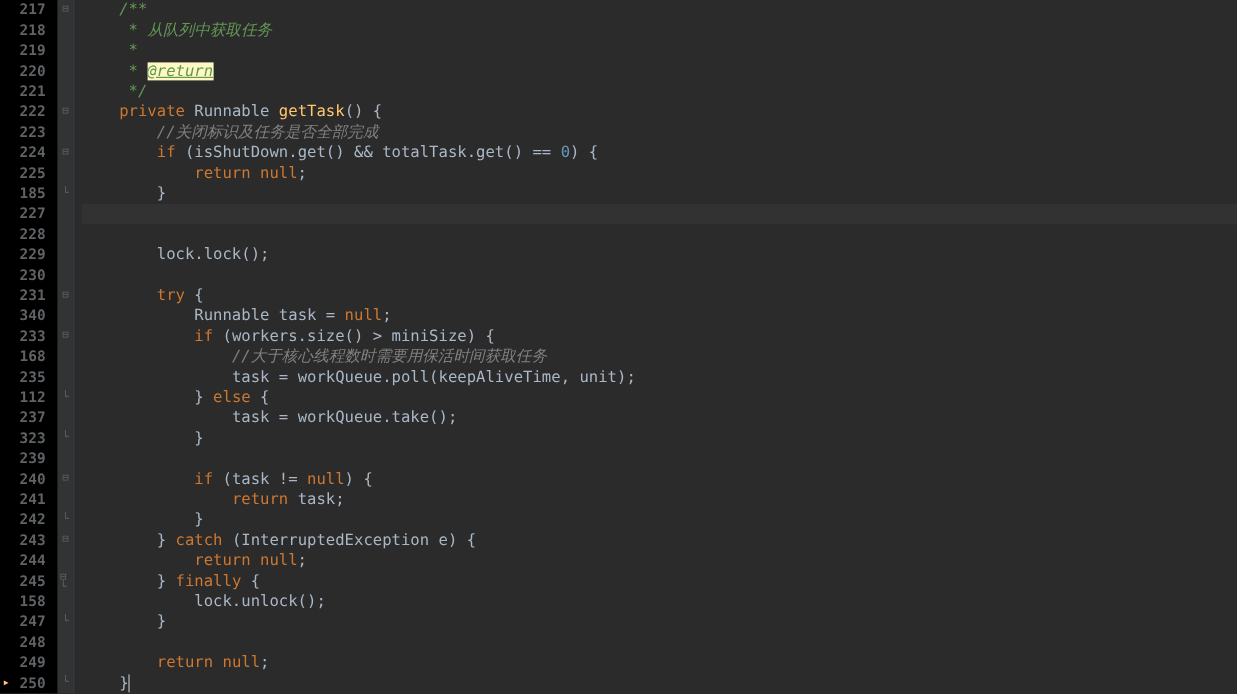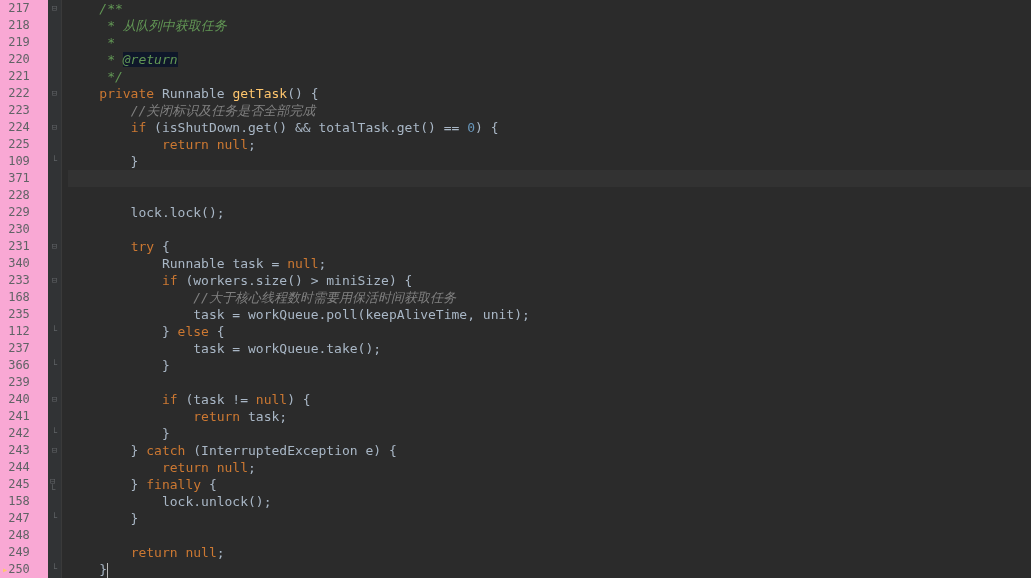--- a/index.html
+++ b/index.html
@@ -11,28 +11,29 @@
     overflow: hidden;
     width: 1031px;
     height: 578px;
   }
   .editor {
     display: flex;
     width: 100%;
     height: 100%;
   }
   .gutter {
-    background: #f9a8d4;
+    background: #000000;
     width: 48px;
     flex-shrink: 0;
-    text-align: center;
+    text-align: right;
     padding-right: 10px;
     color: #606366;
     user-select: none;
     font-size: 12px;
+    font-weight: bold;
   }
   .fold-gutter {
     background: #313335;
     width: 14px;
     flex-shrink: 0;
     position: relative;
     border-right: 1px solid #3a3a3a;
   }
   .code-area {
     flex: 1;
@@ -50,21 +51,21 @@
     width: 9px;
     height: 9px;
     color: #606366;
     font-size: 9px;
     line-height: 9px;
     text-align: center;
   }
   .kw { color: #cc7832; }
   .comment { color: #808080; font-style: italic; }
   .doc { color: #629755; font-style: italic; }
-  .doctag { color: #629755; font-style: italic; background: #0f172a; }
+  .doctag { color: #629755; font-style: italic; text-decoration: underline; background: #fef9c3; }
   .num { color: #6897bb; }
   .fn { color: #ffc66d; }
   .ident { color: #a9b7c6; }
   .op { color: #a9b7c6; }
   .under { text-decoration-color: #6e6e6e; }
   .caret-line { background: #323232; }
   .caret {
     display: inline-block;
     width: 1px;
     height: 15px;
@@ -86,33 +87,33 @@
   <div class="gutter" id="gutter">
       <div class="line">217</div>
       <div class="line">218</div>
       <div class="line">219</div>
       <div class="line">220</div>
       <div class="line">221</div>
       <div class="line">222</div>
       <div class="line">223</div>
       <div class="line">224</div>
       <div class="line">225</div>
-      <div class="line">109</div>
-      <div class="line">371</div>
+      <div class="line">185</div>
+      <div class="line">227</div>
       <div class="line">228</div>
       <div class="line">229</div>
       <div class="line">230</div>
       <div class="line">231</div>
       <div class="line">340</div>
       <div class="line">233</div>
       <div class="line">168</div>
       <div class="line">235</div>
       <div class="line">112</div>
       <div class="line">237</div>
-      <div class="line">366</div>
+      <div class="line">323</div>
       <div class="line">239</div>
       <div class="line">240</div>
       <div class="line">241</div>
       <div class="line">242</div>
       <div class="line">243</div>
       <div class="line">244</div>
       <div class="line">245</div>
       <div class="line">158</div>
       <div class="line">247</div>
       <div class="line">248</div>

